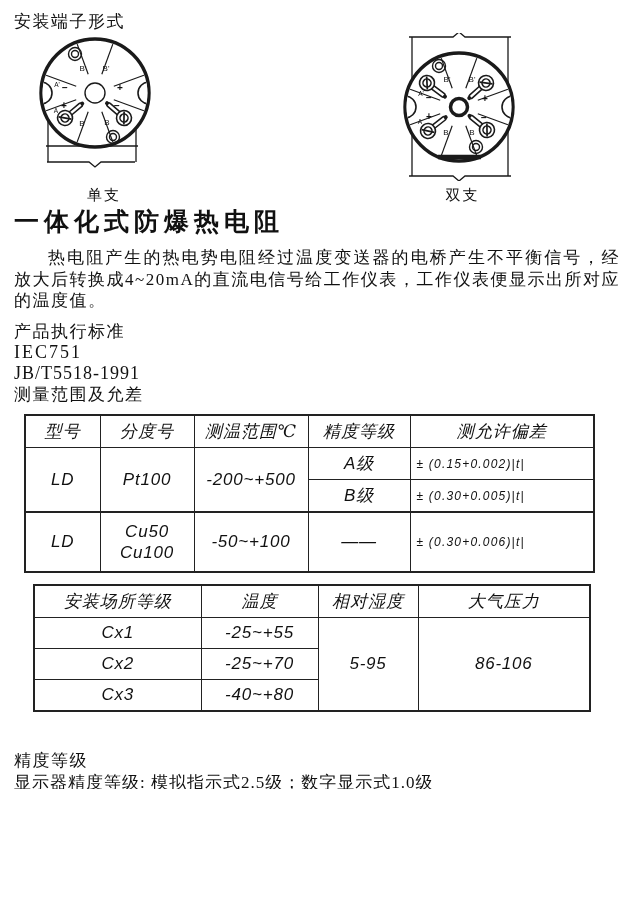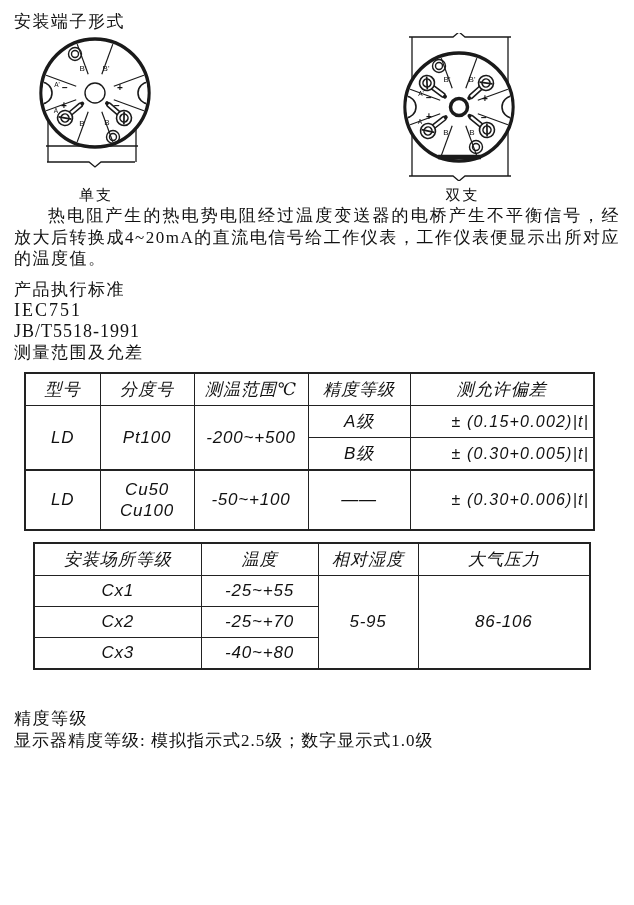--- a/index.html
+++ b/index.html
@@ -53,21 +53,21 @@
     font-size:18px;line-height:21px;letter-spacing:2px;margin:0;color:#111;
     font-family:"Liberation Serif","DejaVu Serif",serif;
   }
   
   table{border-collapse:collapse;border:2px solid #222;}
   th,td{border:1px solid #222;padding:4px;text-align:center;vertical-align:middle;color:#111;font-style:italic;}
   th{font-weight:400;font-size:17px;letter-spacing:1px;font-family:"Liberation Serif","DejaVu Serif",serif;}
   .lat{font-family:"Liberation Sans","DejaVu Sans",sans-serif;font-size:17px;letter-spacing:0.8px;}
   .tol{
     font-family:"Liberation Sans","DejaVu Sans",sans-serif;
-    font-size:16px;letter-spacing:1.2px;text-align:right;padding-left:6px;
+    font-size:12px;letter-spacing:1.2px;text-align:left;padding-left:6px;
   }
   .pre{white-space:pre-line;line-height:21px;}
   .t1{margin:9px 0 0 10px;table-layout:fixed;}
   .t1 .c1{width:75px;}.t1 .c2{width:94px;}.t1 .c3{width:114px;}.t1 .c4{width:102px;}.t1 .c5{width:184px;}
   .t1 tr.hdr{height:26px;}
   .t1 tr.sub{height:24px;}
   .t1 tr.r2{height:60px;}
   .t1 tr.r2 td{border-top-width:2px;}
   .t2{margin:11px 0 0 19px;table-layout:fixed;}
   .t2 .c1{width:167px;}.t2 .c2{width:117px;}.t2 .c3{width:100px;}.t2 .c4{width:172px;}
@@ -146,21 +146,21 @@
       <text class="lbl" x="75" y="34" text-anchor="middle">B'</text>
       <text class="lbl-sm" x="26" y="50" text-anchor="middle">A'</text>
       <text class="sign" x="34" y="54" text-anchor="middle">−</text>
       <text class="sign" x="89" y="54" text-anchor="middle">+</text>
       <text class="sign" x="33" y="72" text-anchor="middle">+</text>
       <text class="lbl-sm" x="25" y="76" text-anchor="middle">A</text>
       <text class="sign" x="86" y="72" text-anchor="middle">−</text>
       <text class="lbl" x="51" y="89" text-anchor="middle">B</text>
       <text class="lbl" x="76" y="88" text-anchor="middle">B</text>
     </svg>
-    <span class="dia-caption" style="left:17px;width:130px;">单支</span>
+    <span class="dia-caption" style="left:25px;width:130px;">单支</span>
 
     <svg class="dia" style="left:381px;top:0;" width="130" height="148" viewBox="0 0 130 148">
       <defs>
           <clipPath id="clipR">
             <circle cx="64" cy="74" r="52.5"></circle>
           </clipPath>
         </defs>
 
       <line class="housing" x1="17" y1="4" x2="17" y2="143"></line>
       <line class="housing" x1="113" y1="4" x2="113" y2="143"></line>
@@ -234,20 +234,21 @@
       <text class="sign" x="90" y="69" text-anchor="middle">+</text>
       <text class="sign" x="34" y="87" text-anchor="middle">+</text>
       <text class="lbl-sm" x="25" y="91" text-anchor="middle">A</text>
       <text class="sign" x="89" y="88" text-anchor="middle">−</text>
       <text class="lbl" x="51" y="102" text-anchor="middle">B</text>
       <text class="lbl" x="77" y="102" text-anchor="middle">B</text>
     </svg>
     <span class="dia-caption" style="left:381px;width:135px;">双支</span>
   </div>
 
+  <h1 class="page-title">一体化式防爆热电阻</h1>
 
   <p class="para">热电阻产生的热电势电阻经过温度变送器的电桥产生不平衡信号，经放大后转换成4~20mA的直流电信号给工作仪表，工作仪表便显示出所对应的温度值。</p>
 
   <div class="standards">
     <h3 class="sec-heading" style="line-height:21px;">产品执行标准</h3>
     <p class="std-line">IEC751</p>
     <p class="std-line" style="letter-spacing:1px;">JB/T5518-1991</p>
     <h3 class="sec-heading" style="line-height:21px;">测量范围及允差</h3>
   </div>
 

